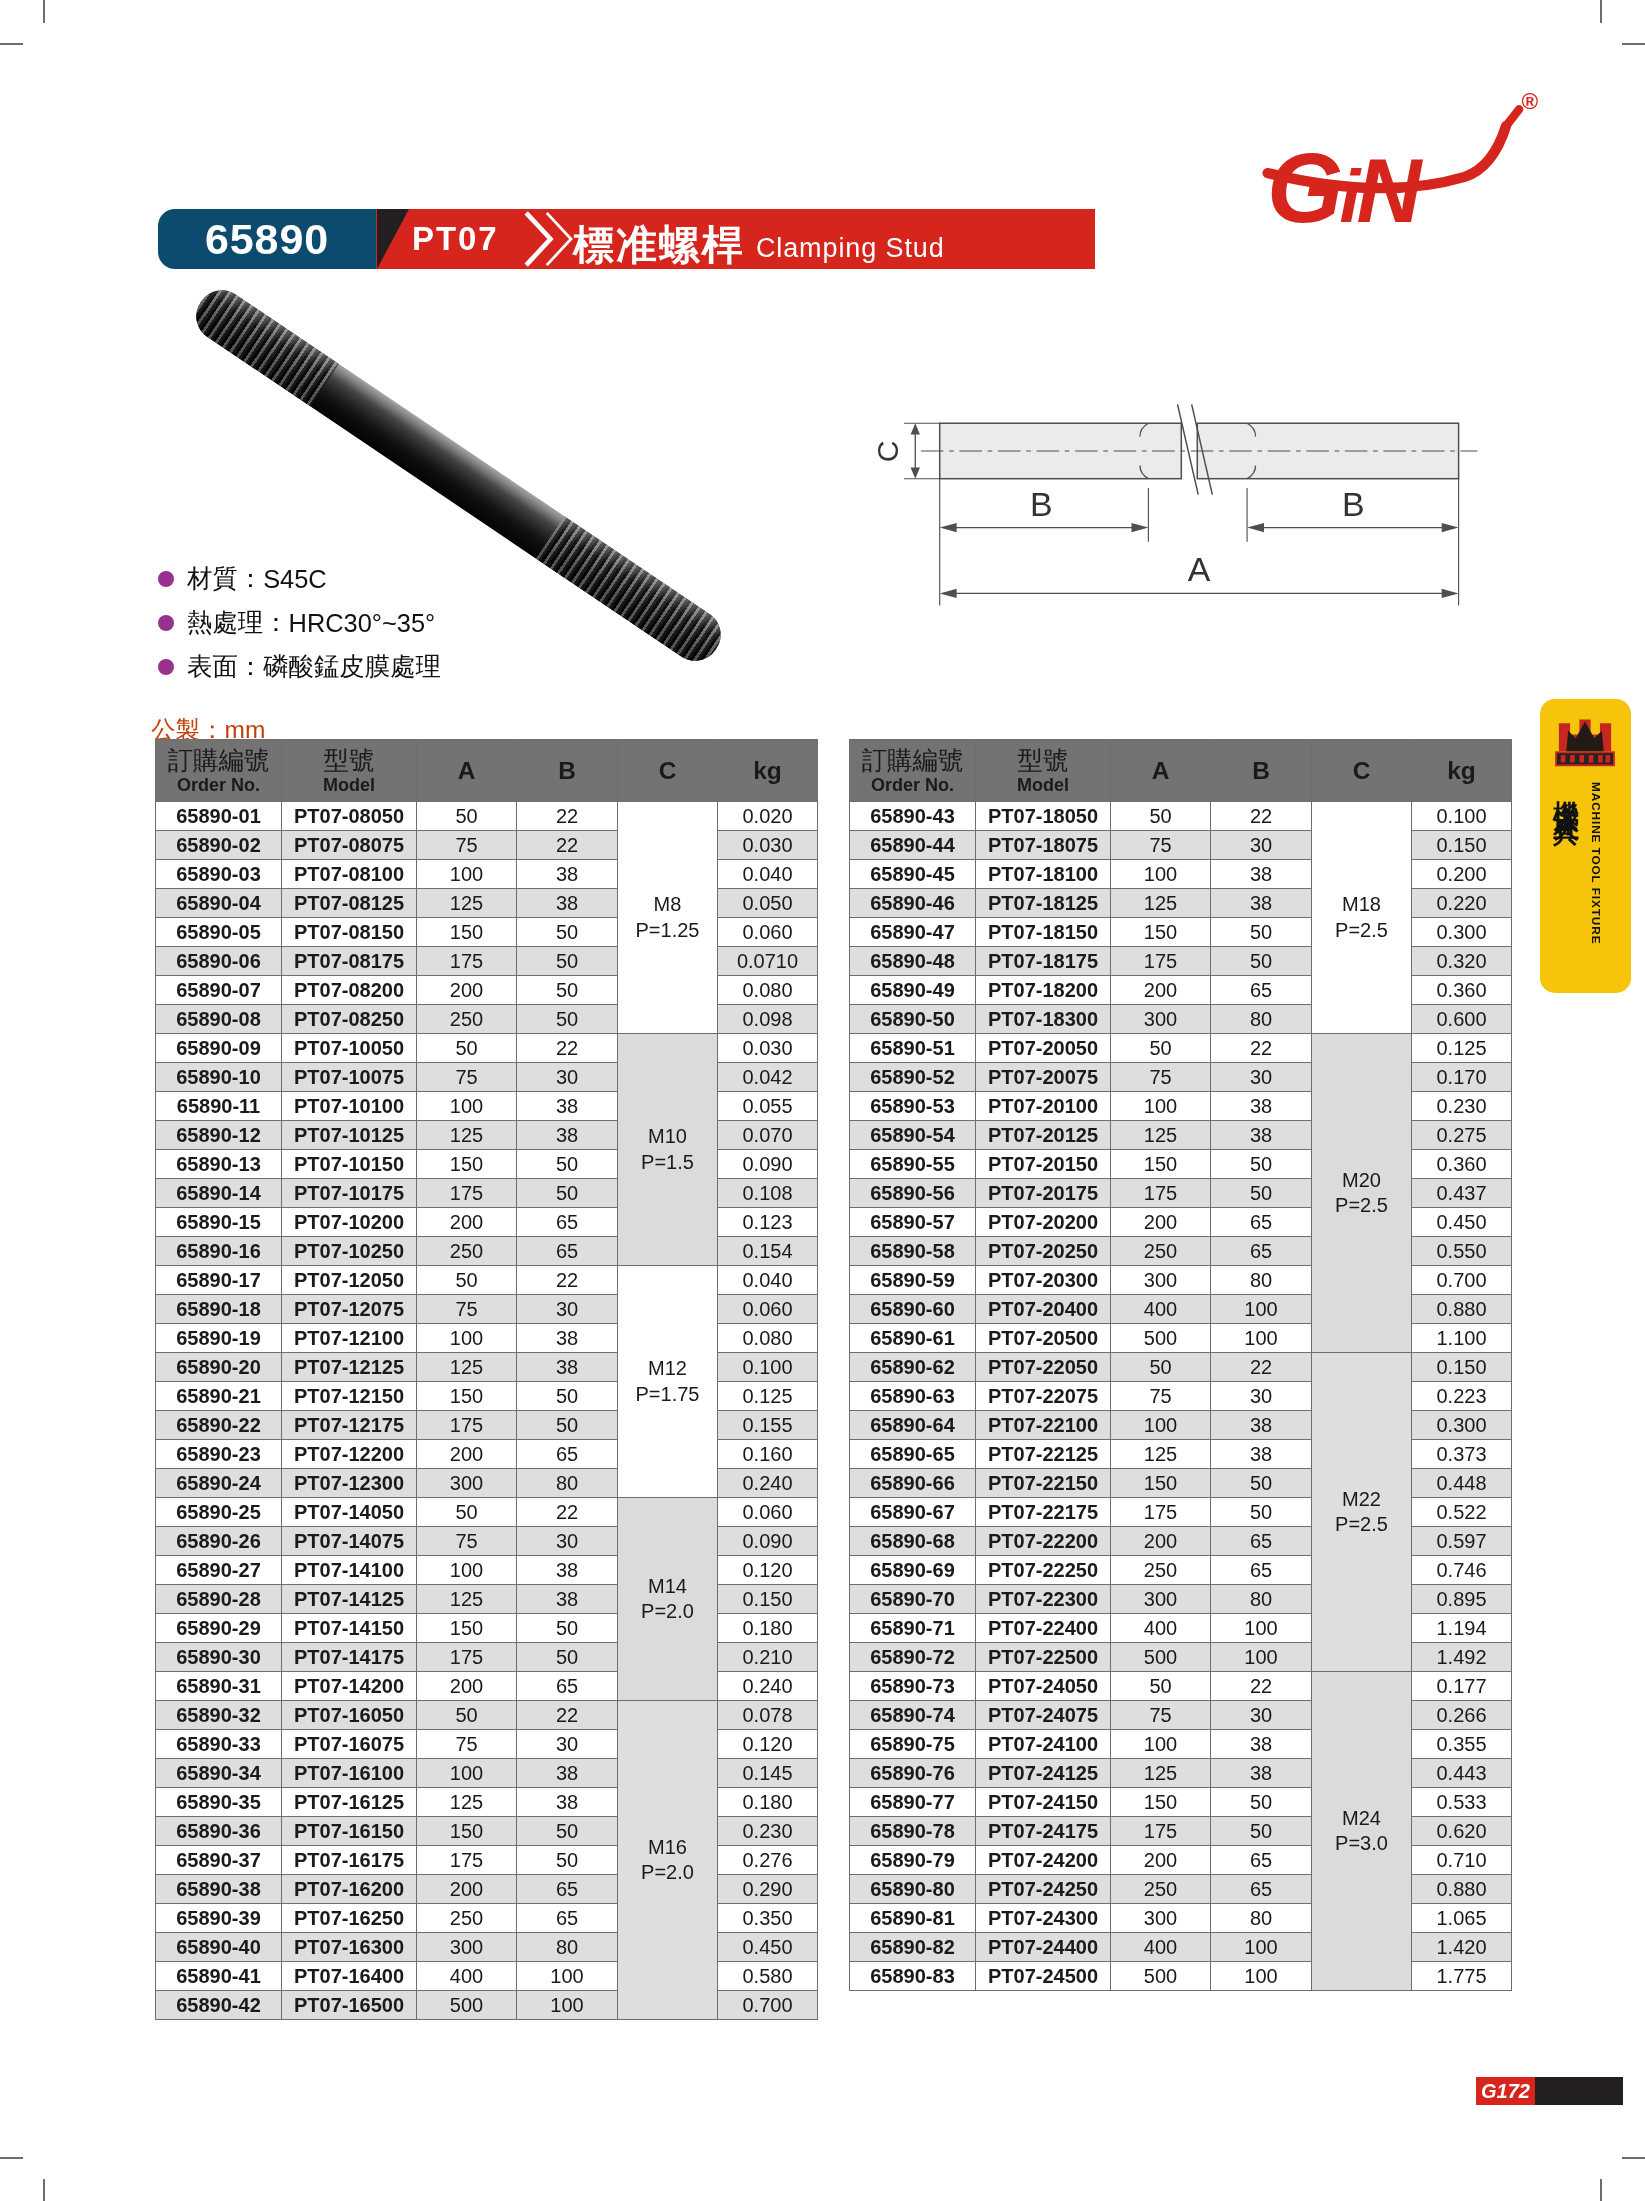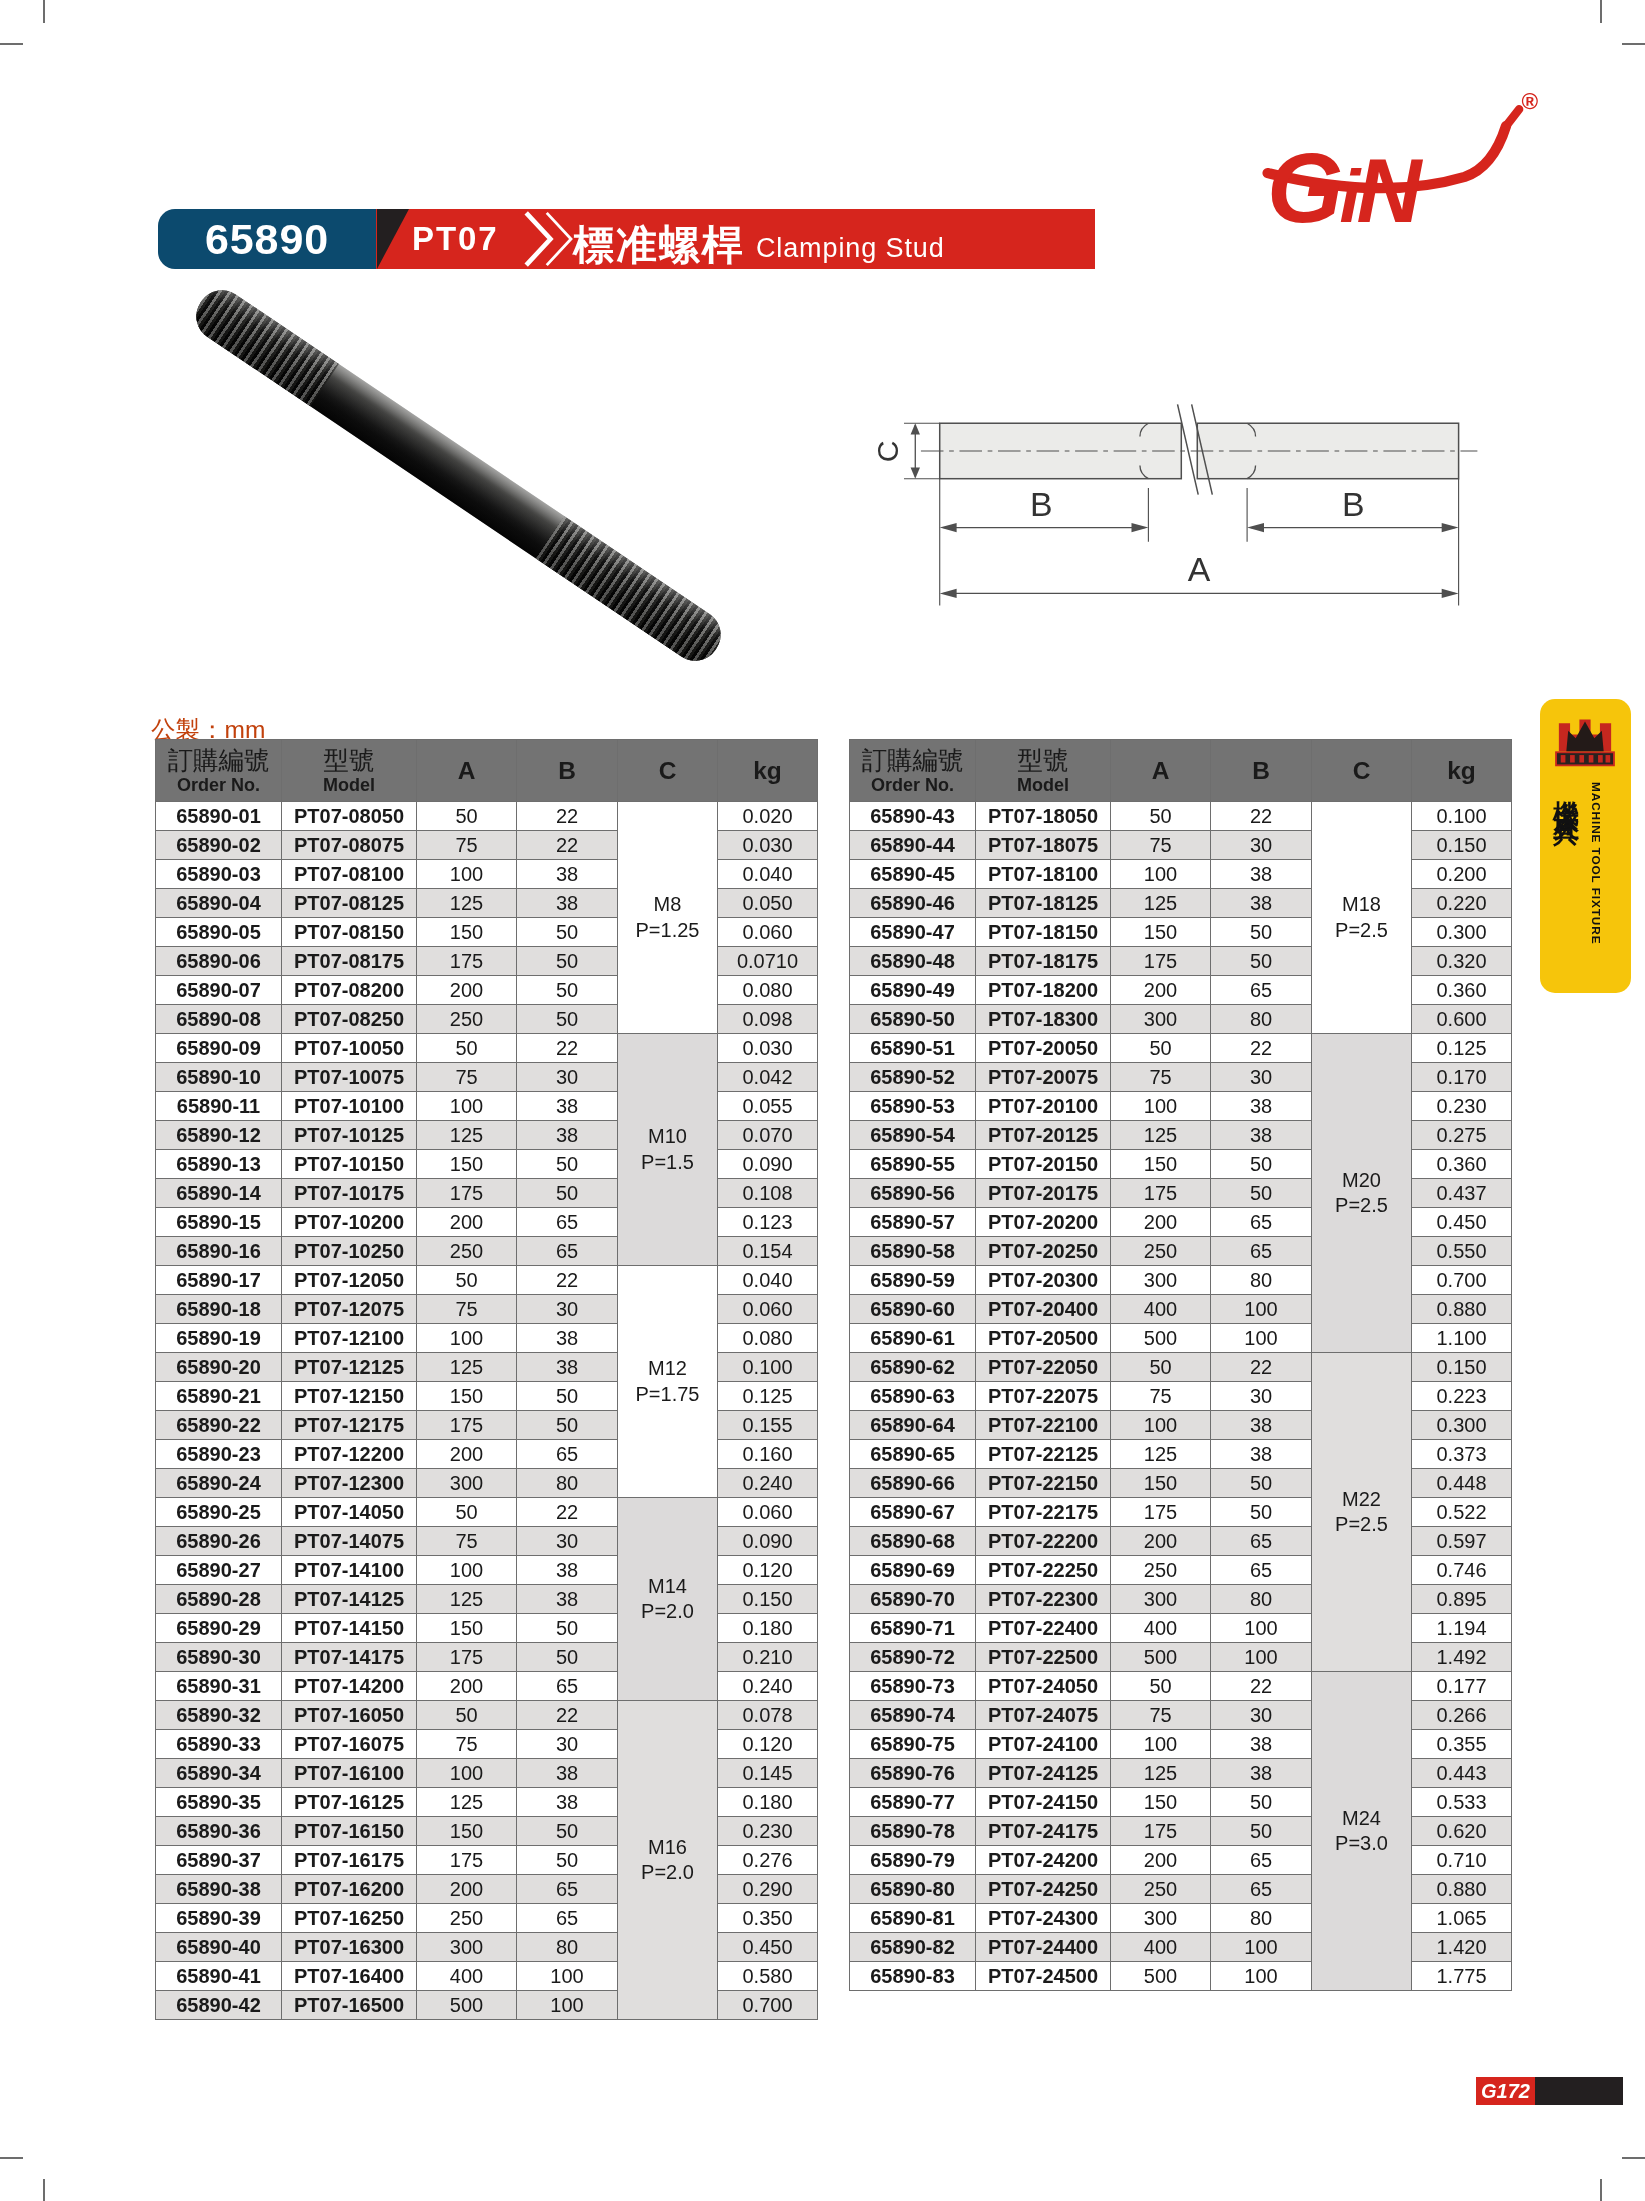--- a/index.html
+++ b/index.html
@@ -157,20 +157,37 @@
     <polygon points="405,157 423,152 423,162" fill="#4f4f4f"></polygon>
     <polygon points="630,157 612,152 612,162" fill="#4f4f4f"></polygon>
     <text x="518" y="145" font-size="36" fill="#333" text-anchor="middle" font-family="Liberation Sans, sans-serif">B</text>
 
     <line x1="82" y1="227" x2="626" y2="227" stroke="#4f4f4f" stroke-width="1.4"></line>
     <polygon points="78,227 96,222 96,232" fill="#4f4f4f"></polygon>
     <polygon points="630,227 612,222 612,232" fill="#4f4f4f"></polygon>
     <text x="354" y="214" font-size="36" fill="#333" text-anchor="middle" font-family="Liberation Sans, sans-serif">A</text>
   </svg>
 
+  <div class="specs">
+    <div class="spec-line">
+      <span class="dot"></span>
+      <span>材質：</span>
+      <span>S45C</span>
+    </div>
+    <div class="spec-line">
+      <span class="dot"></span>
+      <span>熱處理：</span>
+      <span>HRC30°~35°</span>
+    </div>
+    <div class="spec-line">
+      <span class="dot"></span>
+      <span>表面：</span>
+      <span>磷酸錳皮膜處理</span>
+    </div>
+  </div>
 
   <div class="unit-note">公製：mm</div>
 
   <table class="cat t-left">
     <colgroup>
         <col style="width:126px">
         <col style="width:135px">
         <col style="width:100px">
         <col style="width:101px">
         <col style="width:100px">

